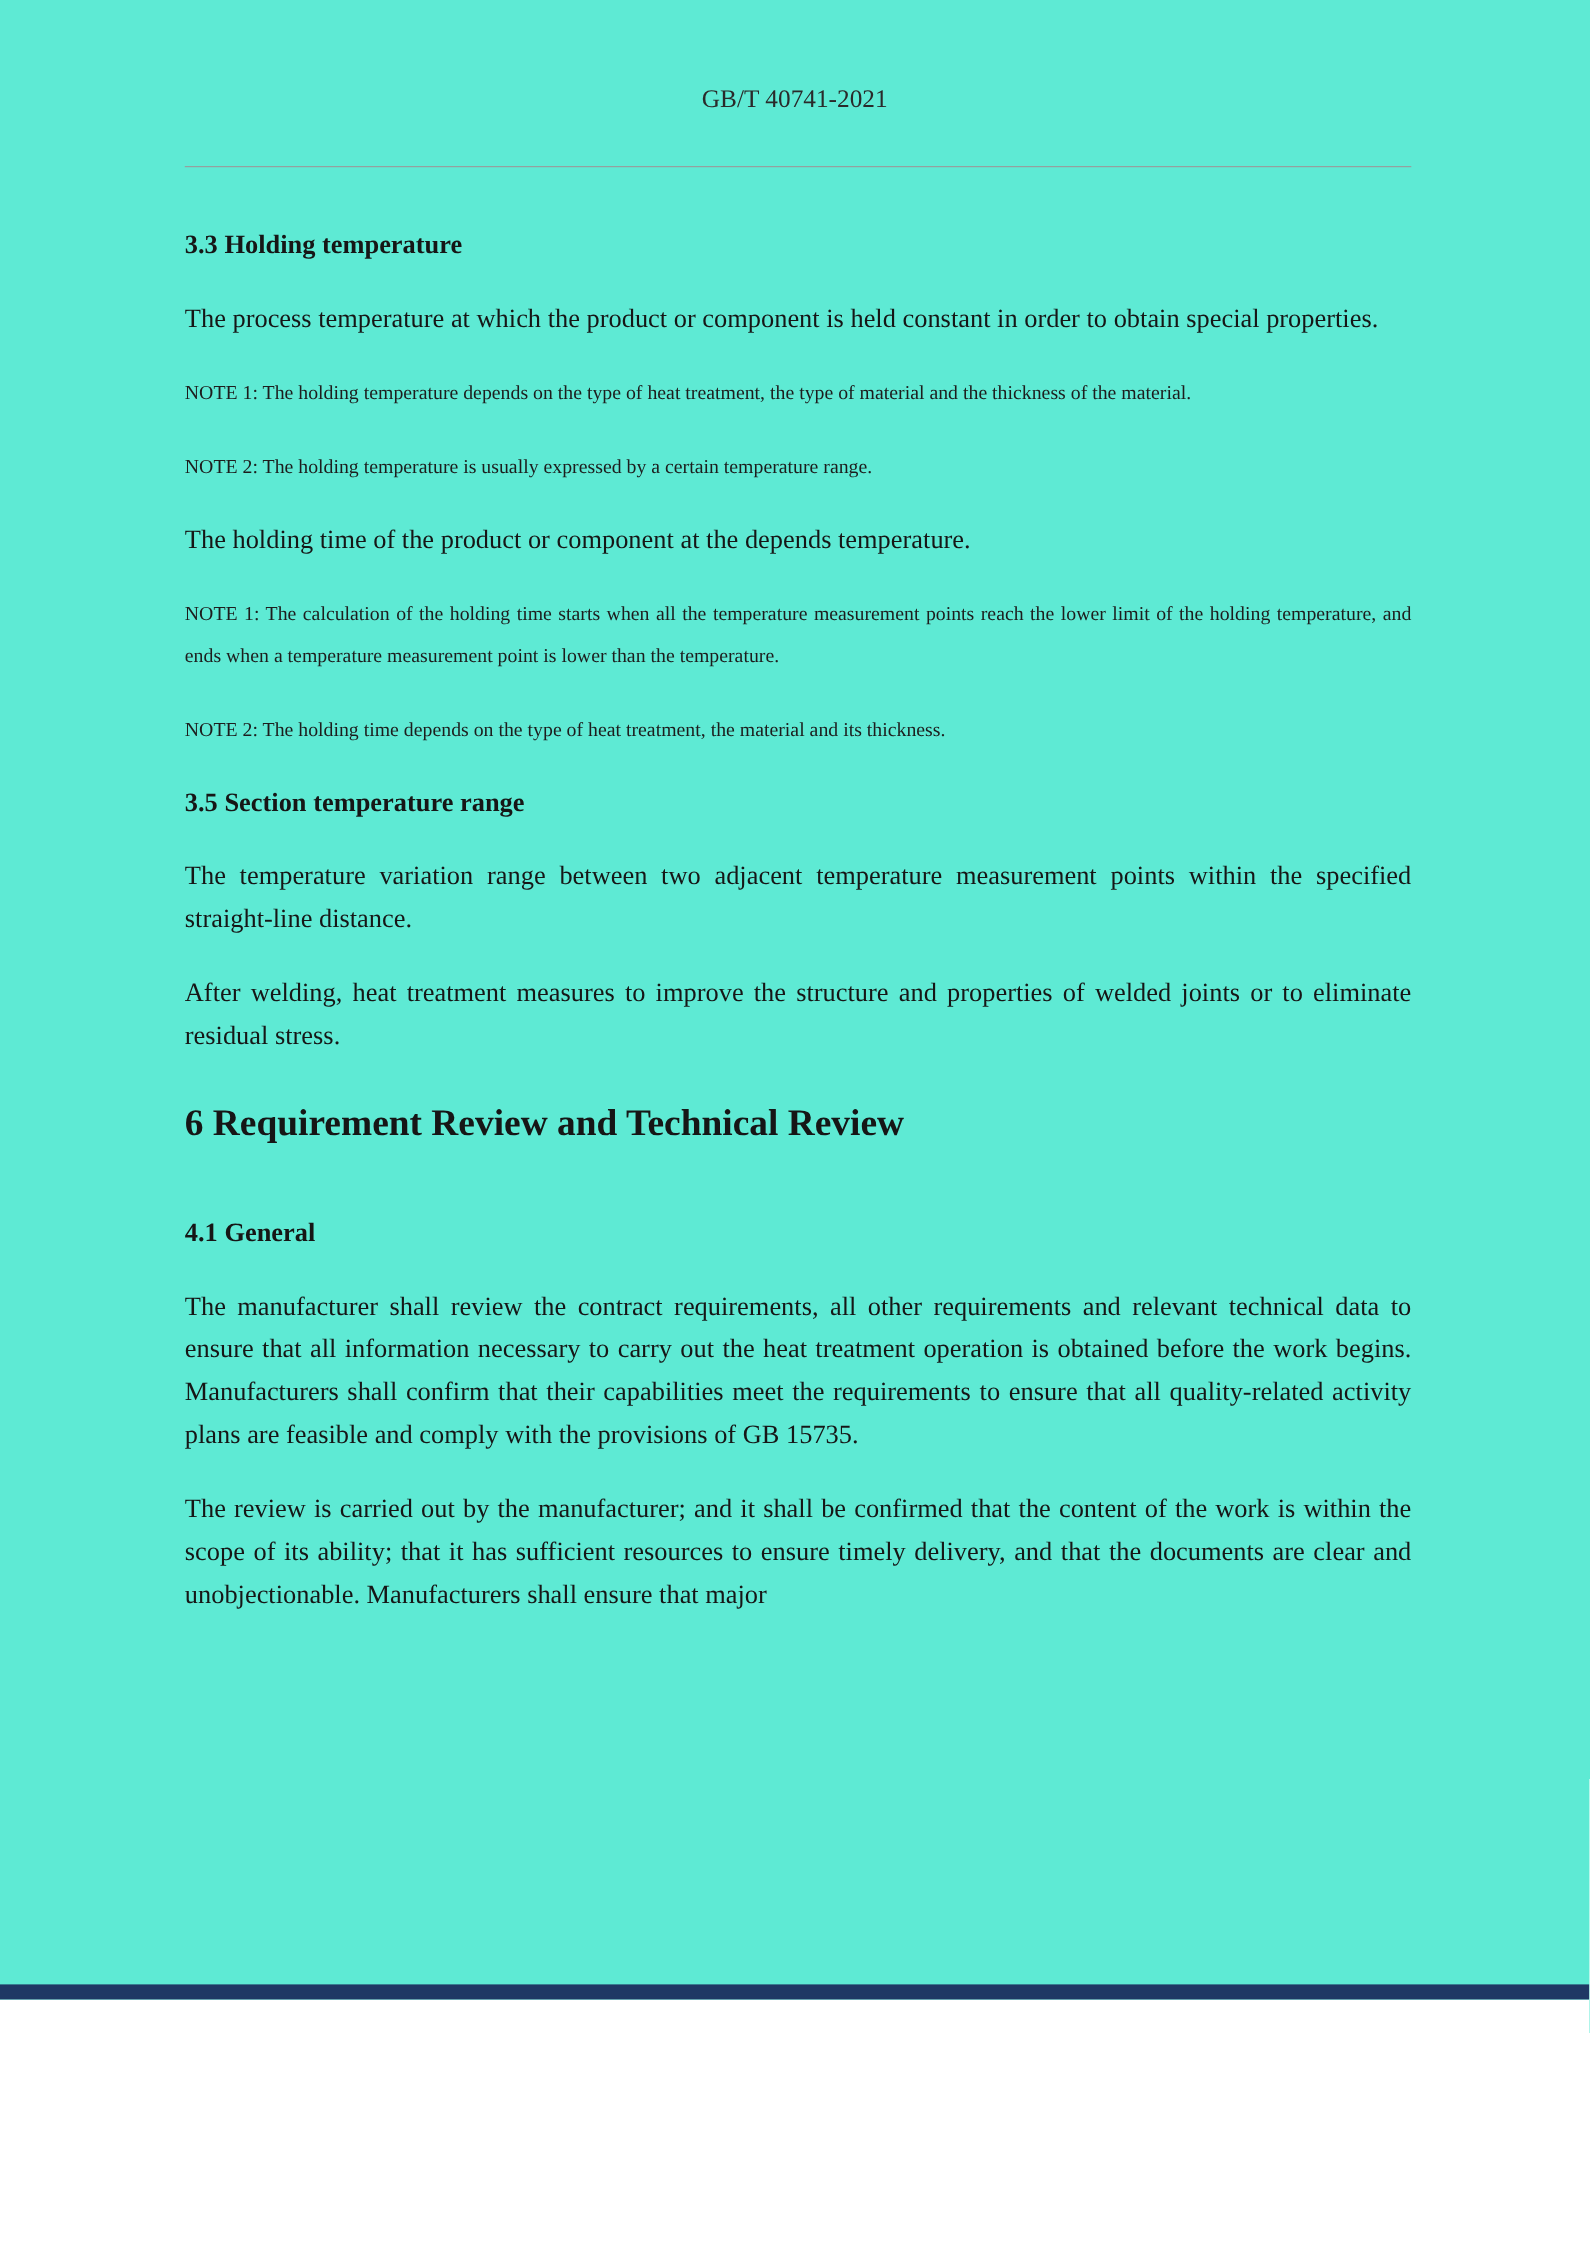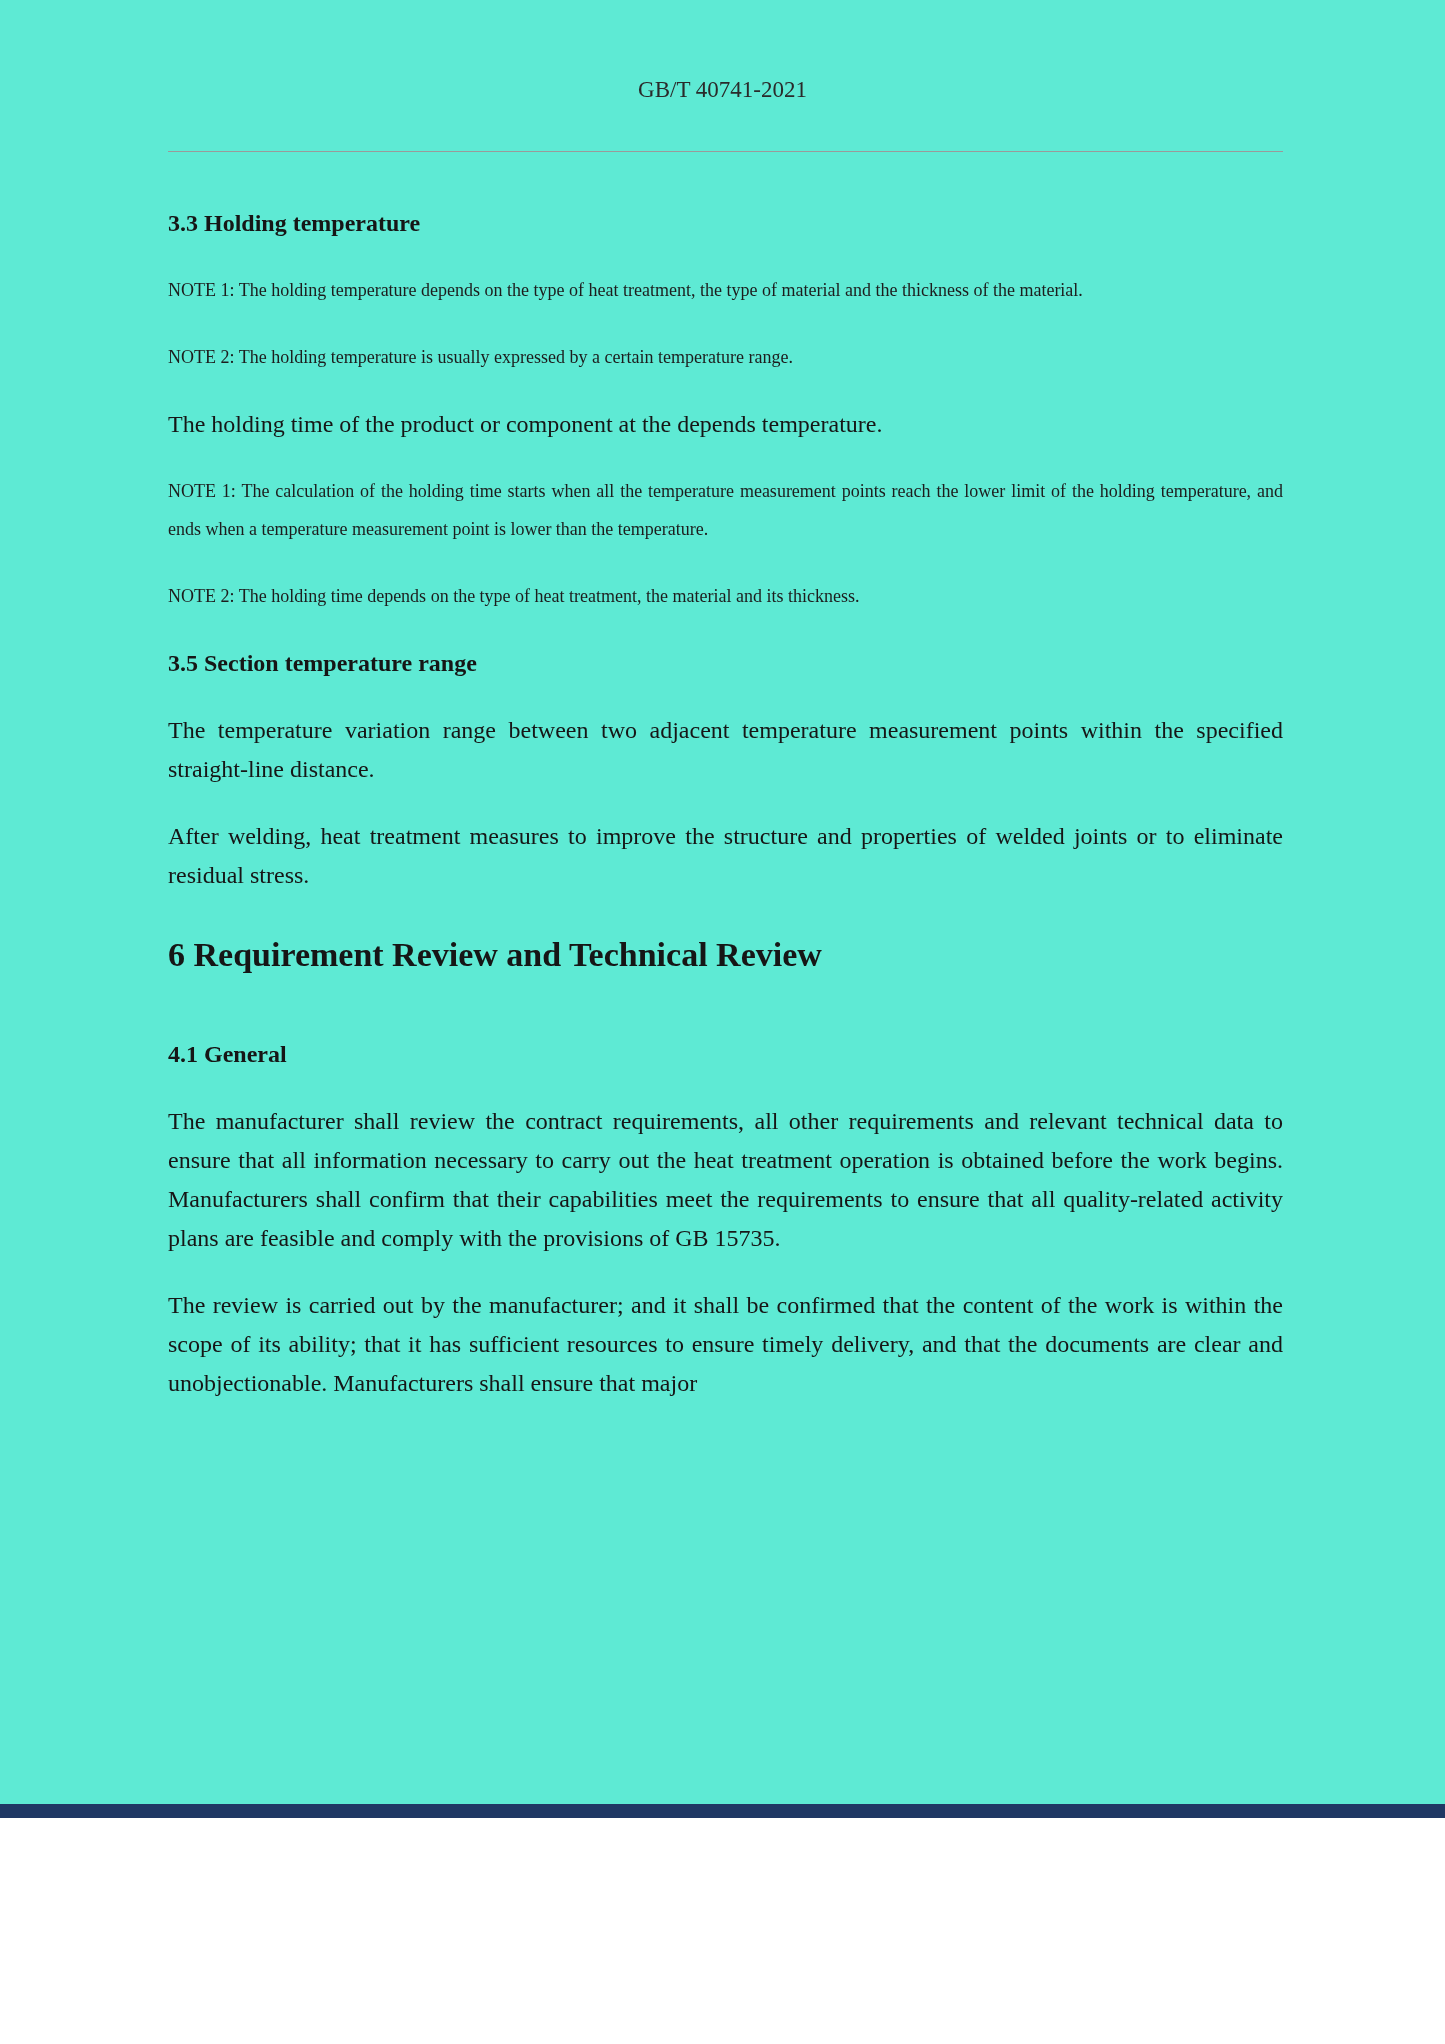--- a/index.html
+++ b/index.html
@@ -105,20 +105,21 @@
 
 <div class="page">
 
   <div class="header">
     <span>GB/T 40741-2021</span>
   </div>
   <hr class="rule-top">
 
   <div class="content">
     <h3 class="sec">3.3 Holding temperature</h3>
+    <p class="body">The process temperature at which the product or component is held constant in order to obtain special properties.</p>
     <p class="note">NOTE 1: The holding temperature depends on the type of heat treatment, the type of material and the thickness of the material.</p>
     <p class="note">NOTE 2: The holding temperature is usually expressed by a certain temperature range.</p>
     <p class="body">The holding time of the product or component at the depends temperature.</p>
     <p class="note">NOTE 1: The calculation of the holding time starts when all the temperature measurement points reach the lower limit of the holding temperature, and ends when a temperature measurement point is lower than the temperature.</p>
     <p class="note">NOTE 2: The holding time depends on the type of heat treatment, the material and its thickness.</p>
     <h3 class="sec">3.5 Section temperature range</h3>
     <p class="body">The temperature variation range between two adjacent temperature measurement points within the specified straight-line distance.</p>
     <p class="body">After welding, heat treatment measures to improve the structure and properties of welded joints or to eliminate residual stress.</p>
     <h2 class="chap">6 Requirement Review and Technical Review</h2>
     <h3 class="sec">4.1 General</h3>

